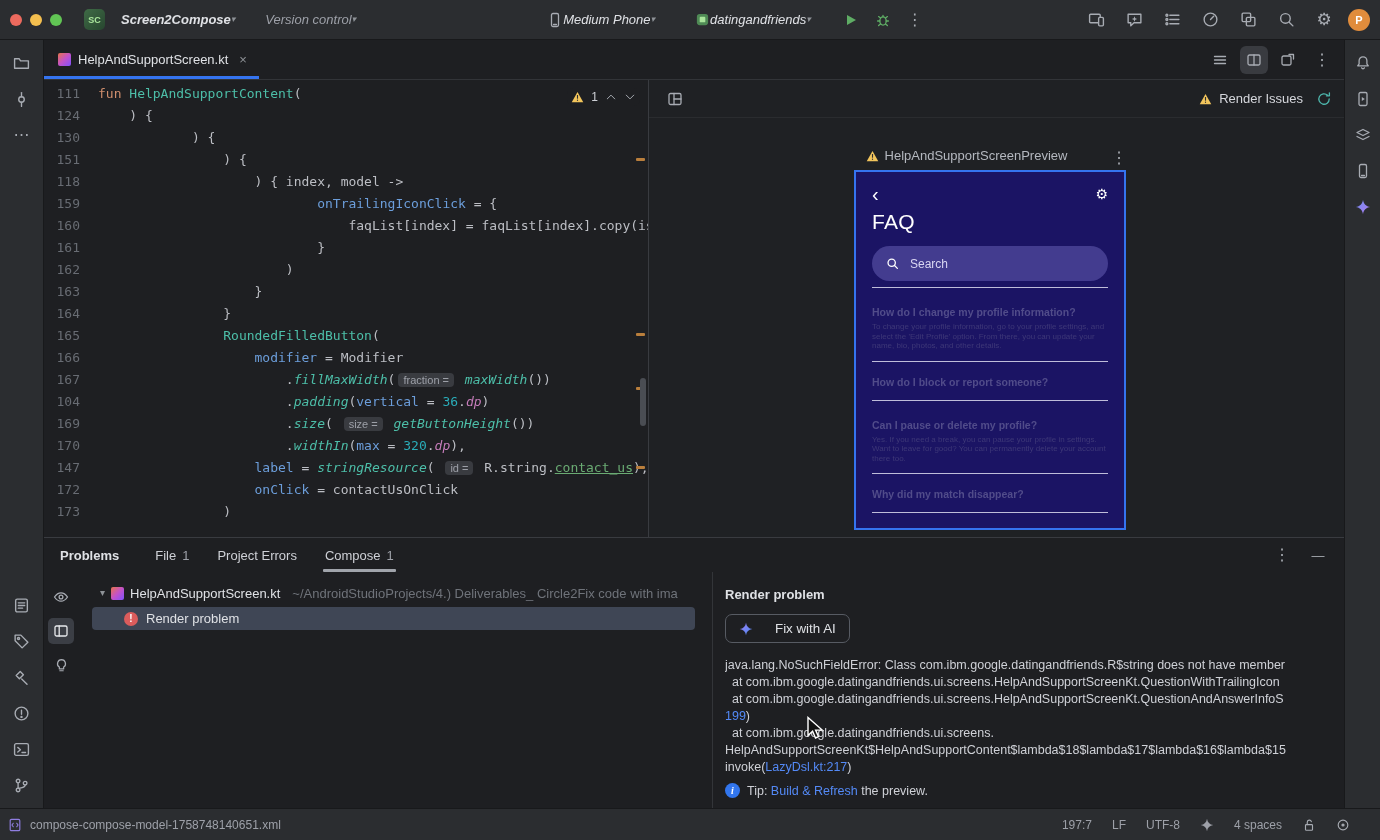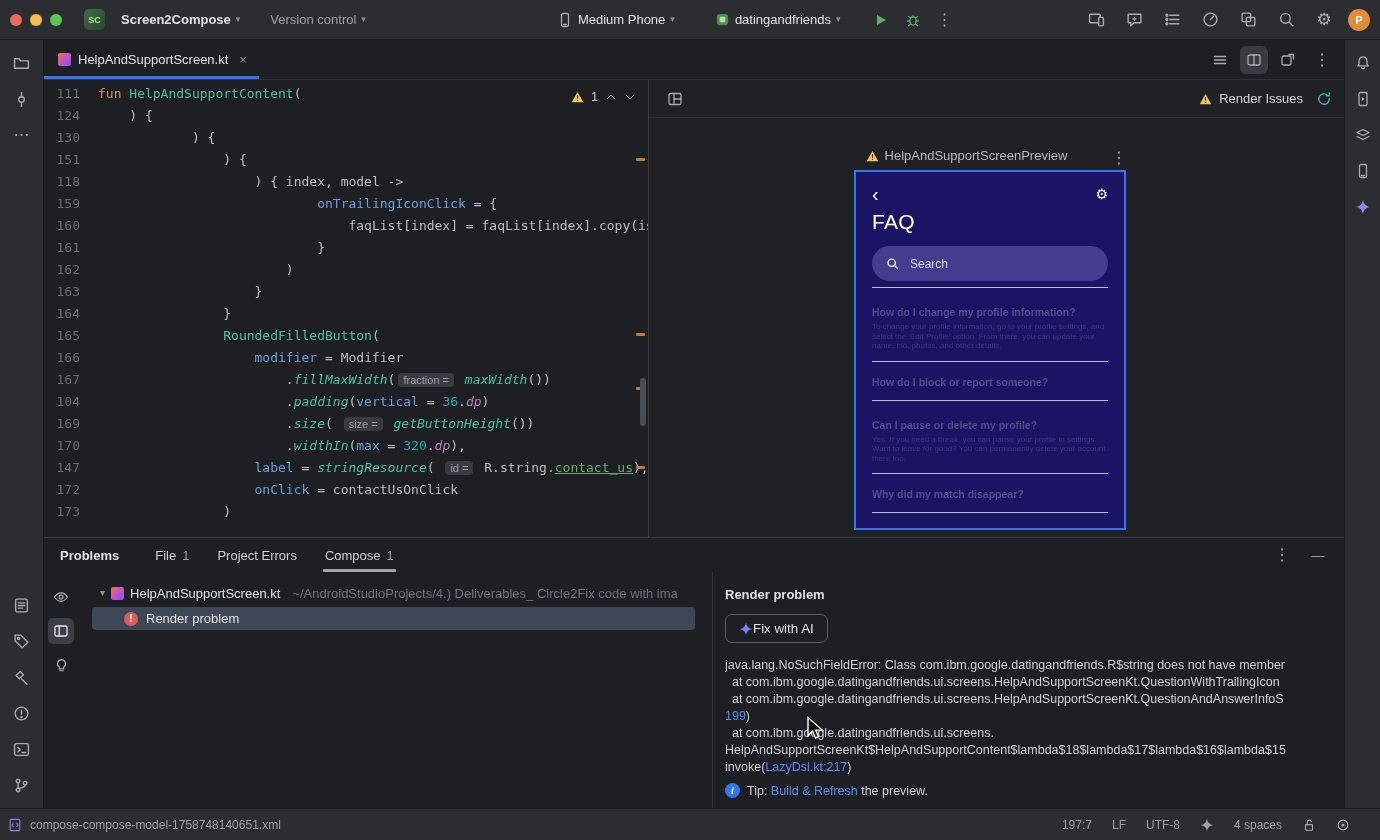--- a/index.html
+++ b/index.html
@@ -6,21 +6,21 @@
   html,body{width:1380px;height:840px;}
   body{background:#1E1F22;font-family:"Liberation Sans",sans-serif;color:#DFE1E5;overflow:hidden;position:relative;font-size:13px;}
   #app{display:flex;flex-direction:column;height:100%;}
 
   
   .titlebar{height:40px;background:#2B2D30;border-bottom:1px solid #18191B;display:flex;align-items:center;flex:none;padding:0 10px;}
   .traffic{display:flex;gap:8px;margin-right:22px;}
   .tl{width:12px;height:12px;border-radius:50%;}
   .tl.r{background:#EC6A5E;} .tl.y{background:#F4BF4F;} .tl.g{background:#61C554;}
   .appbadge{width:21px;height:21px;border-radius:5px;background:linear-gradient(140deg,#3F6B46,#27462F);color:#A9E59B;font-size:9px;font-weight:bold;display:flex;align-items:center;justify-content:center;margin-right:8px;}
-  .tbtn{display:flex;align-items:center;gap:5px;padding:4px 8px;border-radius:6px;cursor:default;white-space:nowrap;}
+  .tbtn{display:flex;align-items:center;padding:4px 8px;border-radius:6px;cursor:default;white-space:nowrap;font-style:italic;}
   .tbtn .lbl{color:#DFE1E5;font-weight:600;}
   .tbtn .lbl.dim{color:#9DA0A8;font-weight:400;}
   .chev{color:#8E9297;font-size:9px;line-height:1;}
   .tb-center{display:flex;align-items:center;margin-left:175px;gap:4px;}
   .tb-right{margin-left:auto;display:flex;align-items:center;gap:10px;}
   .icbtn{width:28px;height:28px;display:flex;align-items:center;justify-content:center;border-radius:6px;}
   .avatar{width:22px;height:22px;border-radius:50%;background:#E08C3C;color:#fff;font-size:11px;font-weight:700;display:flex;align-items:center;justify-content:center;}
   .ic{stroke:#A8ACB3;fill:none;stroke-width:1.3;stroke-linecap:round;stroke-linejoin:round;}
   .ic.green{stroke:#5FAD65;} .ic.teal{stroke:#4DB6AC;} .ic.white{stroke:#E8EAED;}
   .glyph{color:#A8ACB3;font-size:16px;line-height:1;}
@@ -94,21 +94,21 @@
   .panel-stripe{width:34px;flex:none;display:flex;flex-direction:column;align-items:center;gap:8px;padding-top:12px;}
   .pstripe-btn{width:26px;height:26px;display:flex;align-items:center;justify-content:center;border-radius:5px;}
   .pstripe-btn.active{background:#3B3E45;}
   .panel-tree{width:634px;flex:none;padding-top:9px;overflow:hidden;}
   .tree-row{height:24px;display:flex;align-items:center;gap:6px;padding-left:22px;white-space:nowrap;overflow:hidden;}
   .tree-path{color:#6F737A;margin-left:6px;overflow:hidden;text-overflow:clip;}
   .tree-sel{margin-left:14px;width:603px;height:23px;background:#3F4655;border-radius:4px;display:flex;align-items:center;gap:8px;padding-left:32px;margin-top:2px;}
   .erricon{width:14px;height:14px;border-radius:50%;background:#DB5C5C;color:#fff;font-size:10px;font-weight:700;display:flex;align-items:center;justify-content:center;flex:none;}
   .panel-detail{flex:1;min-width:0;border-left:1px solid #333539;padding:15px 0 0 12px;overflow:hidden;}
   .detail-title{font-weight:700;margin-bottom:12px;}
-  .fixbtn{display:inline-flex;align-items:center;gap:0;height:29px;padding:0 13px;border:1px solid #575B63;border-radius:7px;color:#DFE1E5;background:transparent;}
+  .fixbtn{display:inline-flex;align-items:center;gap:22px;height:29px;padding:0 13px;border:1px solid #575B63;border-radius:7px;color:#DFE1E5;background:transparent;}
   .trace{margin-top:14px;font-size:12.5px;line-height:17px;color:#CFD1D7;white-space:pre;overflow:hidden;}
   .trace-link{color:#548AF7;}
   .tipline{margin-top:7px;display:flex;align-items:center;gap:7px;font-size:12.5px;color:#CFD1D7;}
   .infoicon{width:15px;height:15px;border-radius:50%;background:#3276EE;color:#fff;font-size:10px;font-weight:700;display:flex;align-items:center;justify-content:center;flex:none;font-family:"Liberation Serif",serif;font-style:italic;}
   .tiplink{color:#548AF7;}
 
   
   .statusbar{height:32px;flex:none;background:#2B2D30;border-top:1px solid #18191B;display:flex;align-items:center;padding:0 30px 0 8px;font-size:12px;color:#9DA0A8;gap:8px;}
   .sb-right{margin-left:auto;display:flex;align-items:center;gap:20px;}
   .sb-item{white-space:nowrap;}

